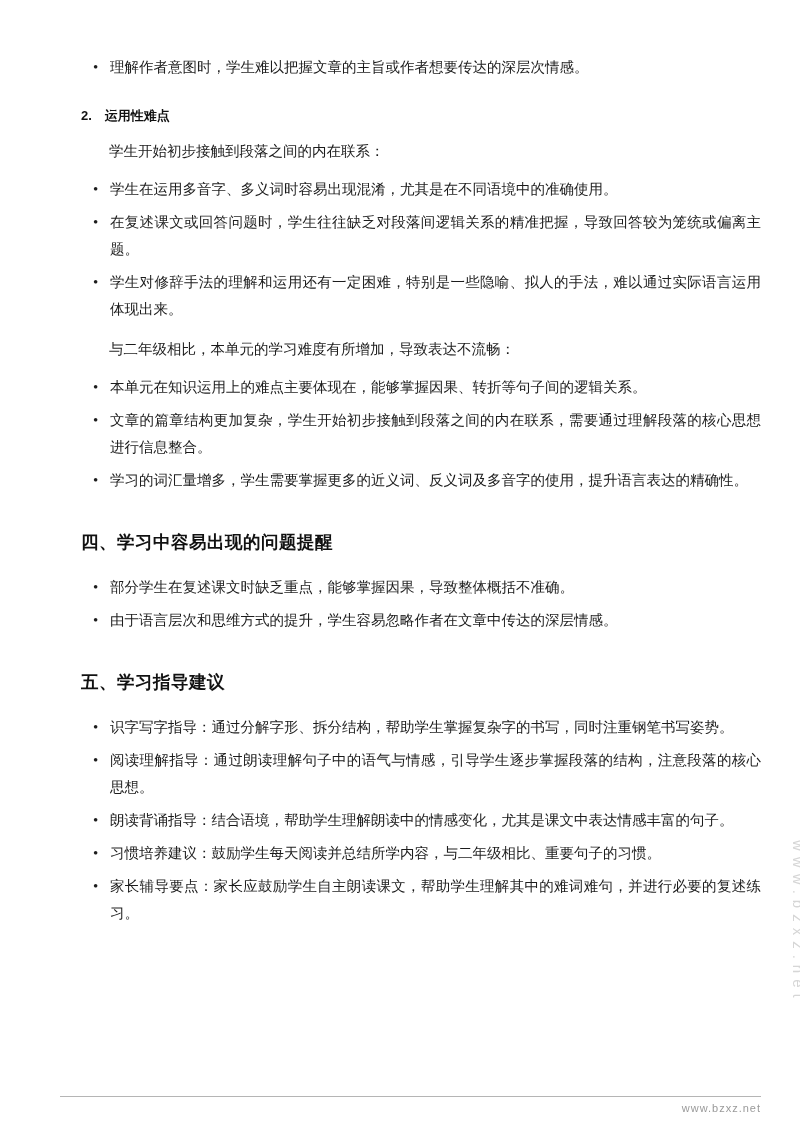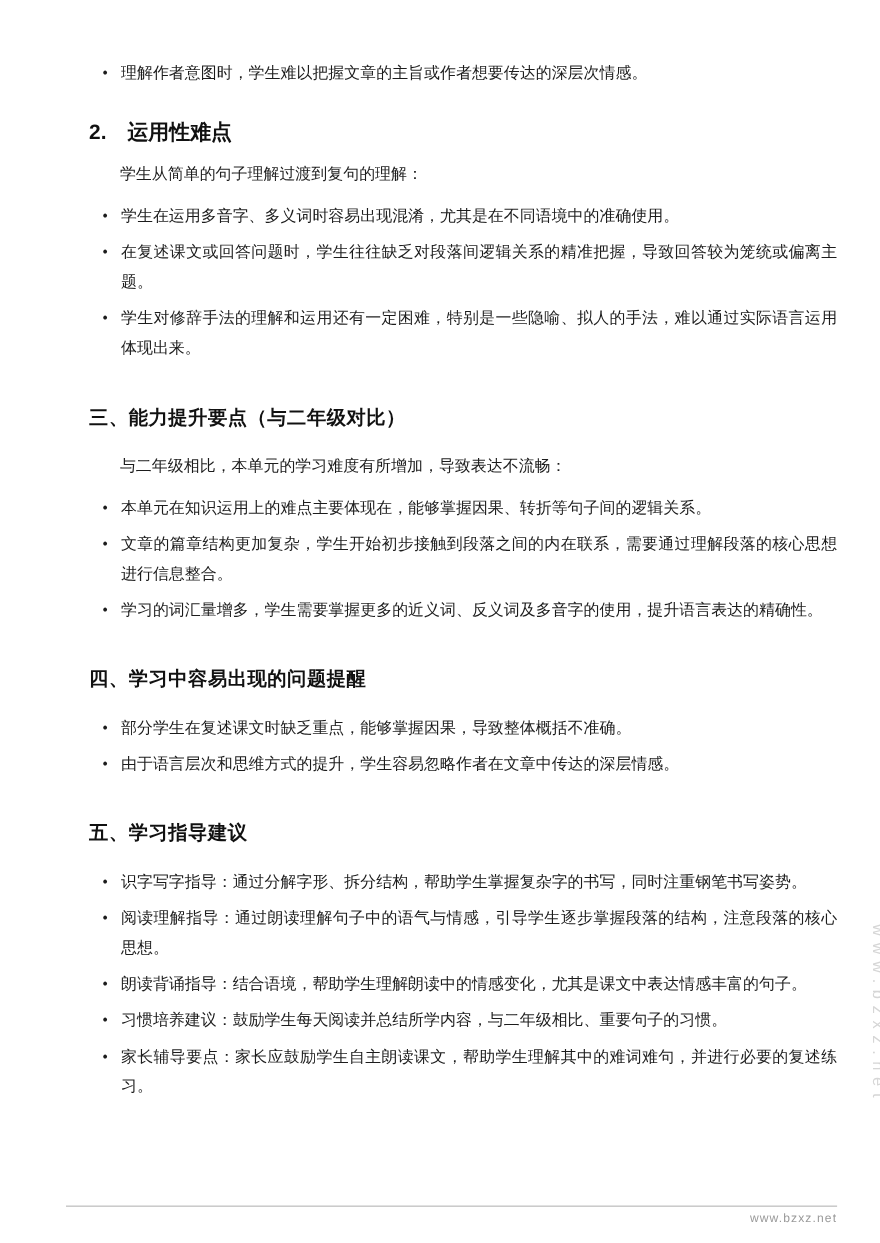--- a/index.html
+++ b/index.html
@@ -28,21 +28,21 @@
   ul.bullets li::before {
     content: "\2022";
     position: absolute;
     left: 0;
     top: 0;
     font-size: 15px;
   }
 
   .sub-heading {
     font-family: "Liberation Sans", "DejaVu Sans", sans-serif;
-    font-size: 19px;
+    font-size: 13px;
     font-weight: bold;
     margin: 26px 0 0 0;
     color: #111;
   }
   .lead {
     margin: 13px 0 11px 28px;
     font-size: 14.5px;
     line-height: 27px;
   }
   .main-heading {
@@ -88,34 +88,33 @@
 <div class="page">
   <div class="content">
 
     <ul class="bullets">
       <li>
         <span>理解作者意图时，学生难以把握文章的主旨或作者想要传达的深层次情感。</span>
       </li>
     </ul>
 
     <h3 class="sub-heading">2.　运用性难点</h3>
-    <p class="lead">学生从简单的句子理解过渡到复句的理解：</p>
+    <p class="lead">学生开始初步接触到段落之间的内在联系：</p>
     <ul class="bullets">
       <li>
         <span>学生在运用多音字、多义词时容易出现混淆，尤其是在不同语境中的准确使用。</span>
       </li>
       <li>
         <span>在复述课文或回答问题时，学生往往缺乏对段落间逻辑关系的精准把握，导致回答较为笼统或偏离主题。</span>
       </li>
       <li>
         <span>学生对修辞手法的理解和运用还有一定困难，特别是一些隐喻、拟人的手法，难以通过实际语言运用体现出来。</span>
       </li>
     </ul>
 
-    <h2 class="main-heading">三、能力提升要点（与二年级对比）</h2>
     <p class="lead">与二年级相比，本单元的学习难度有所增加，导致表达不流畅：</p>
     <ul class="bullets">
       <li>
         <span>本单元在知识运用上的难点主要体现在，能够掌握因果、转折等句子间的逻辑关系。</span>
       </li>
       <li>
         <span>文章的篇章结构更加复杂，学生开始初步接触到段落之间的内在联系，需要通过理解段落的核心思想进行信息整合。</span>
       </li>
       <li>
         <span>学习的词汇量增多，学生需要掌握更多的近义词、反义词及多音字的使用，提升语言表达的精确性。</span>

